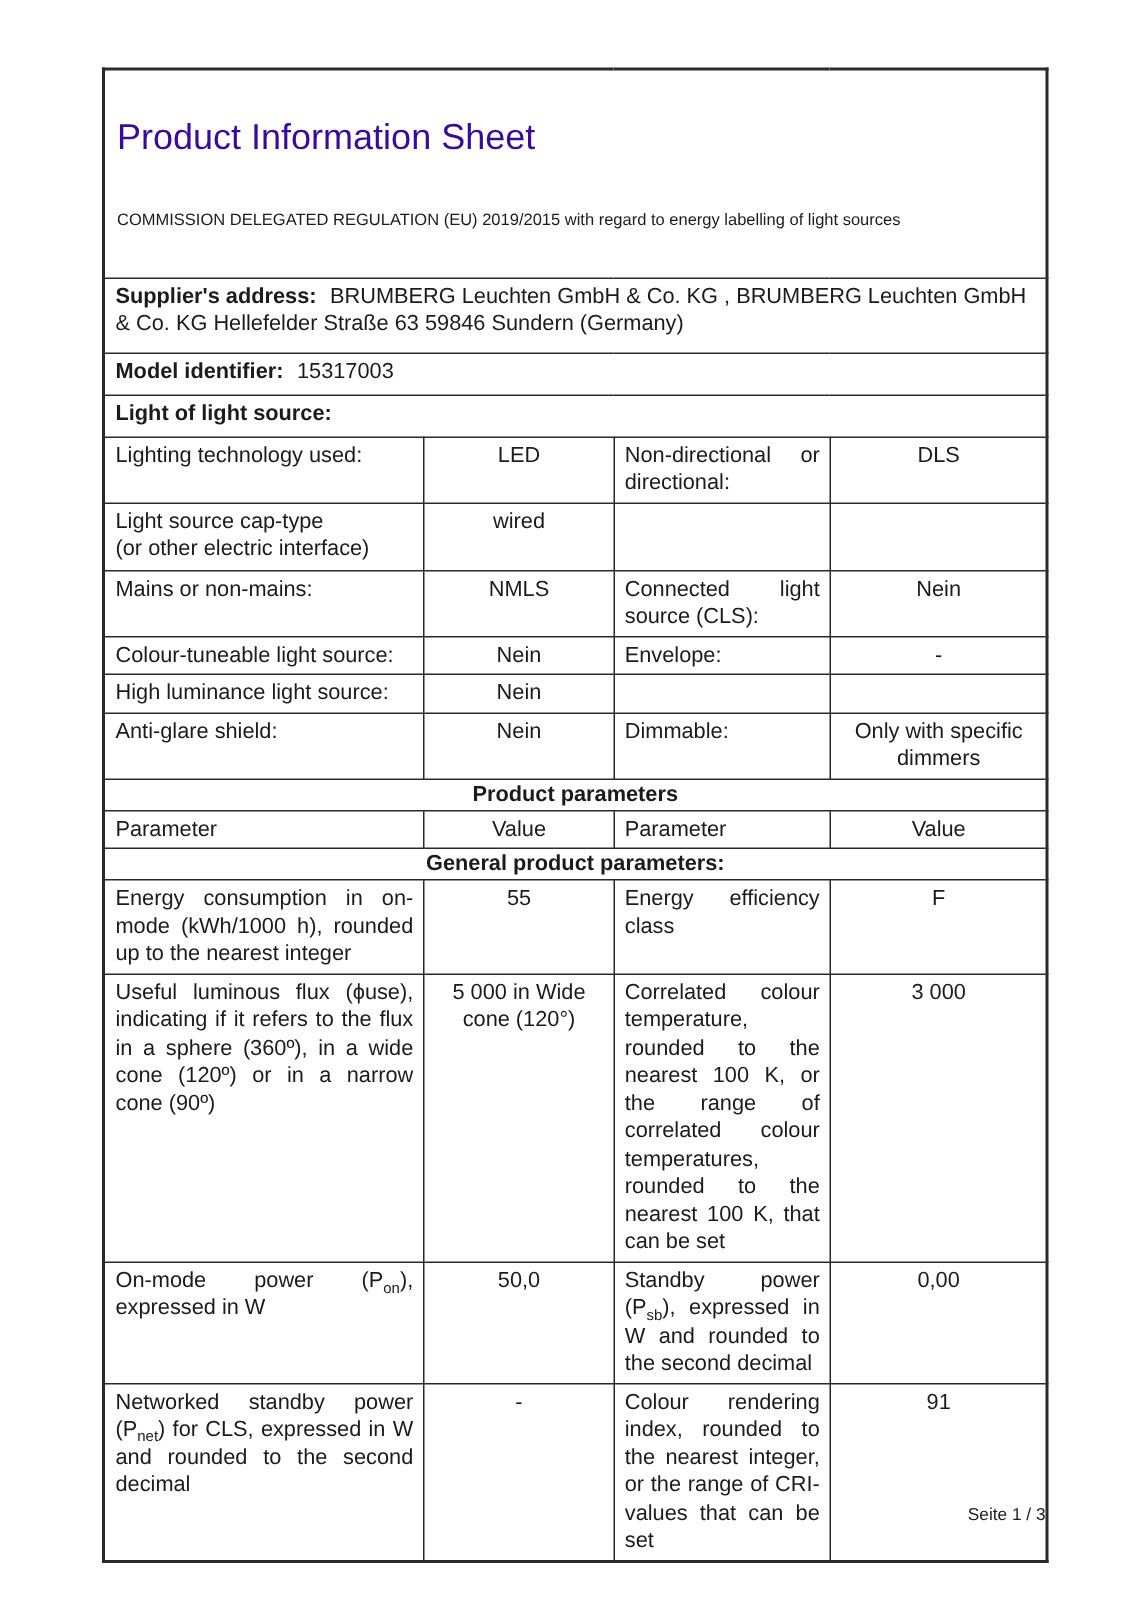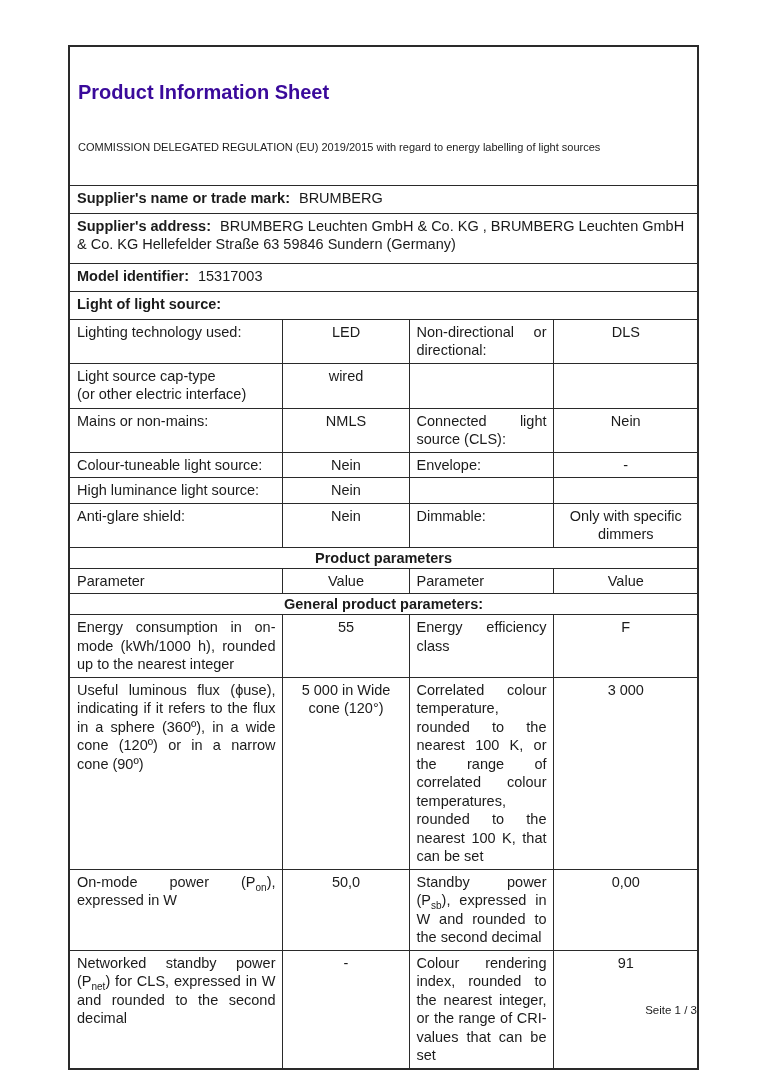--- a/index.html
+++ b/index.html
@@ -29,22 +29,22 @@
     vertical-align: top;
     font-size: 14.5px;
     line-height: 18.5px;
     padding: 3px 6px 3px 7px;
     white-space: pre-line;
     overflow: hidden;
   }
 
   .header-cell { padding: 6px 10px 8px 8px; }
   .title {
-    font-weight: bold;
-    font-size: 20px;
+    font-weight: normal;
+    font-size: 24px;
     line-height: 36px;
     margin: 2px 0 8px 0;
     color: #3a0a9b;
   }
   .subtitle { font-size: 11px; line-height: 22px; }
 
   .info-label { font-weight: bold; }
   .info-value { padding-left: 9px; }
 
   .cell-label { text-align: justify; }
@@ -79,23 +79,20 @@
         <col class="c4">
     </colgroup>
     <tbody id="table-body">
       <tr style="height:88px">
         <td colspan="4" class="header-cell">
           <div class="title" style="color: rgb(58, 10, 155);">Product Information Sheet</div>
           <div class="subtitle">COMMISSION DELEGATED REGULATION (EU) 2019/2015 with regard to energy labelling of light sources</div>
         </td>
       </tr>
 
-  <tr style="height: 28px;">
-    <td colspan="4" class="info-cell"><span class="info-label">Supplier's name or trade mark:</span><span class="info-value">BRUMBERG</span></td>
-  </tr>
 
   <tr style="height: 50px;">
     <td colspan="4" class="info-cell"><span class="info-label">Supplier's address:</span><span class="info-value">BRUMBERG Leuchten GmbH &amp; Co. KG , BRUMBERG Leuchten GmbH &amp; Co. KG Hellefelder Straße 63 59846 Sundern (Germany)</span></td>
   </tr>
 
   <tr style="height: 28px;">
     <td colspan="4" class="info-cell"><span class="info-label">Model identifier:</span><span class="info-value">15317003</span></td>
   </tr>
 
   <tr style="height: 28px;">

